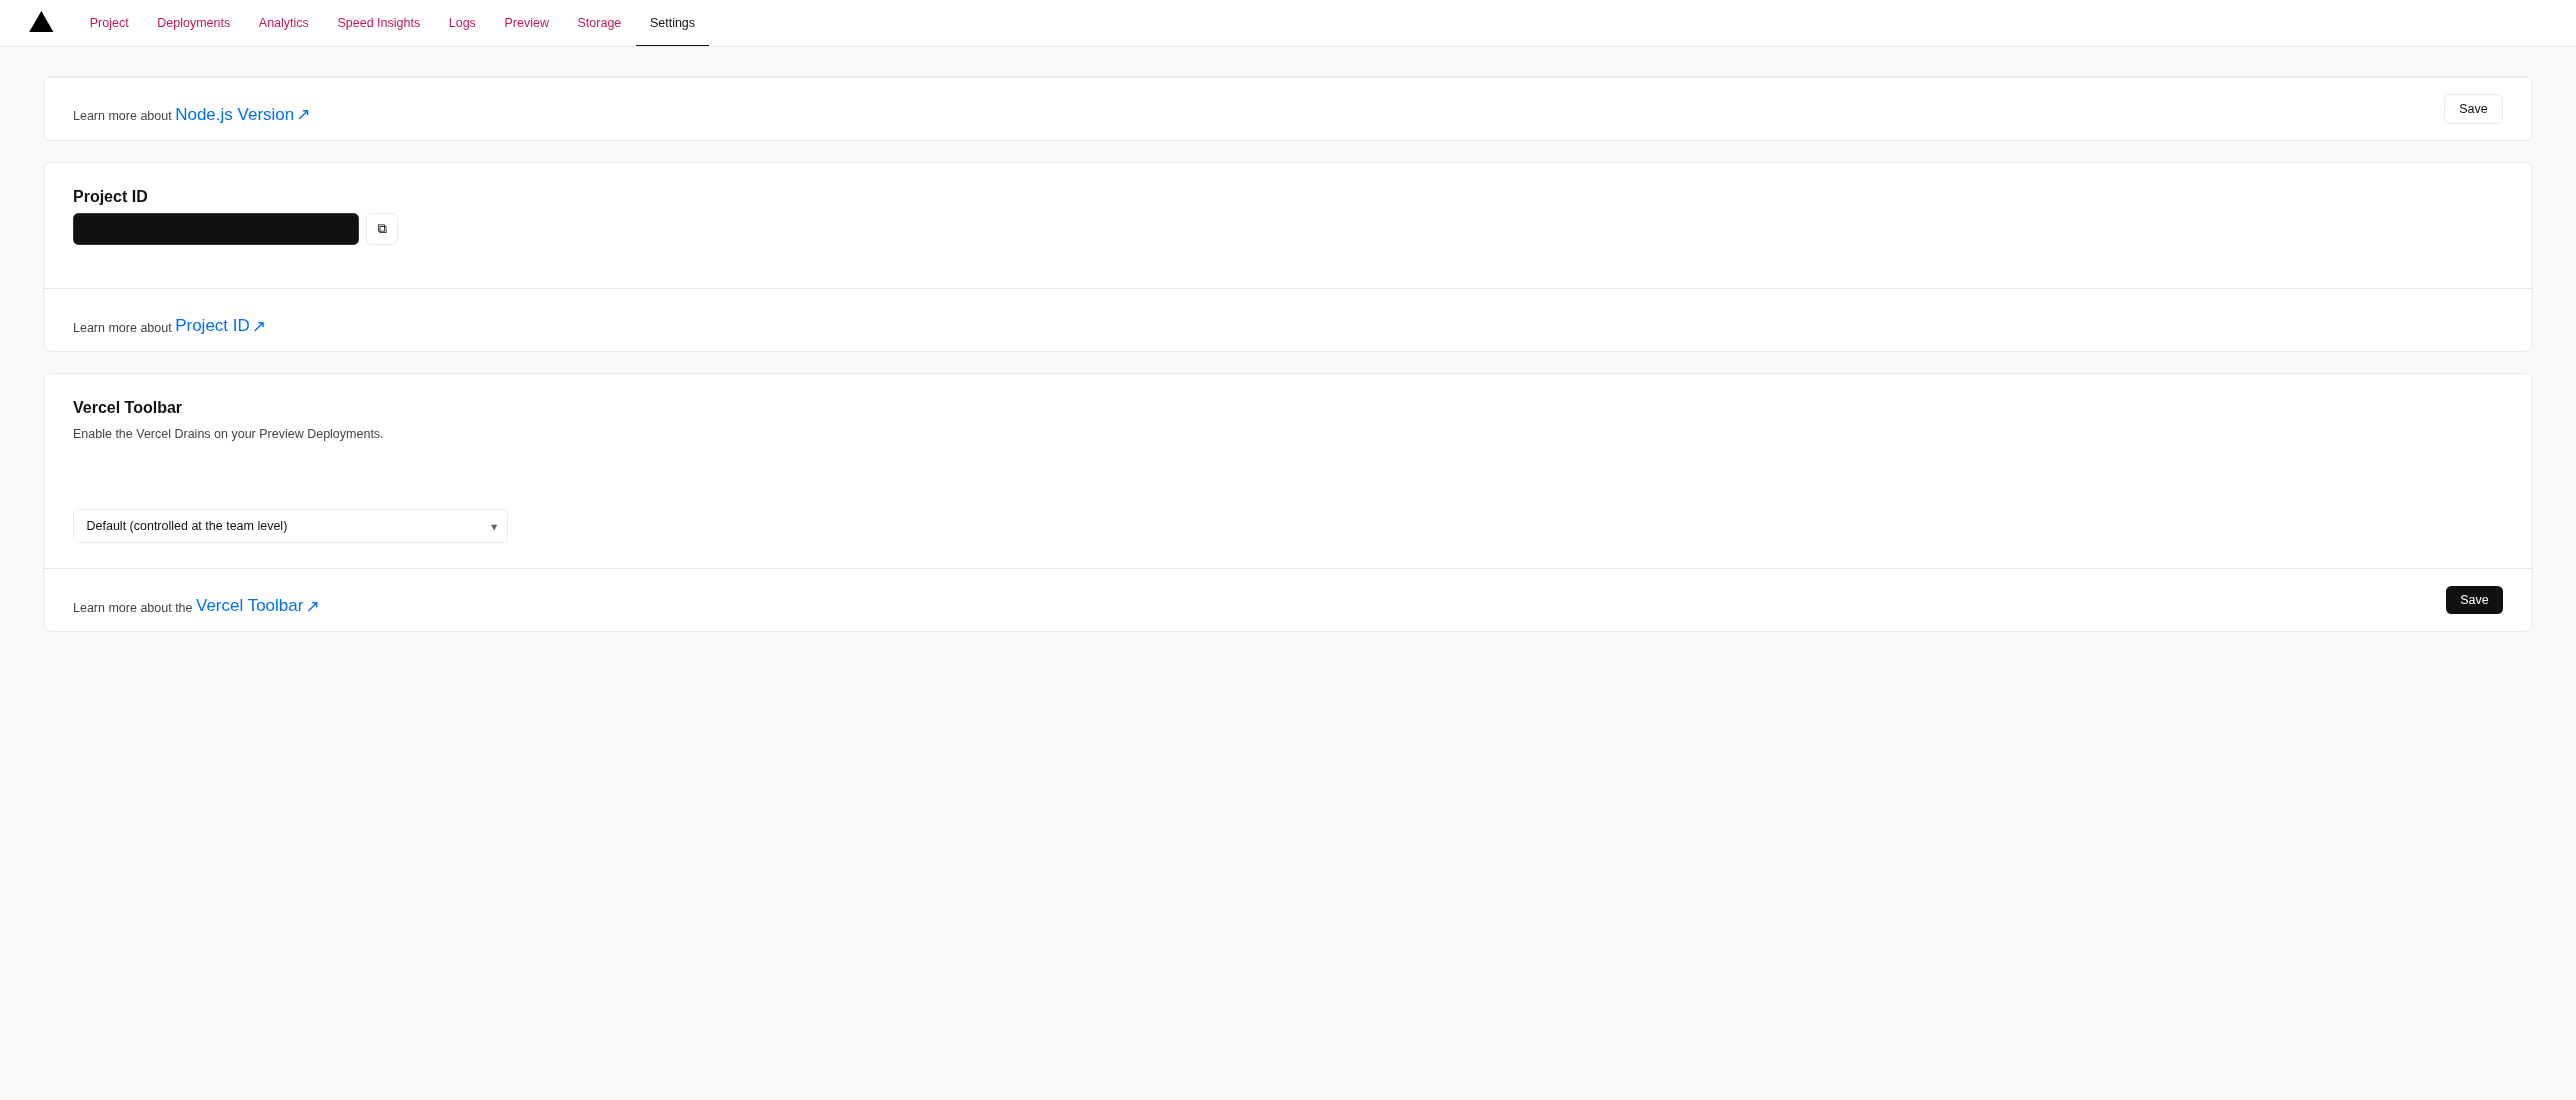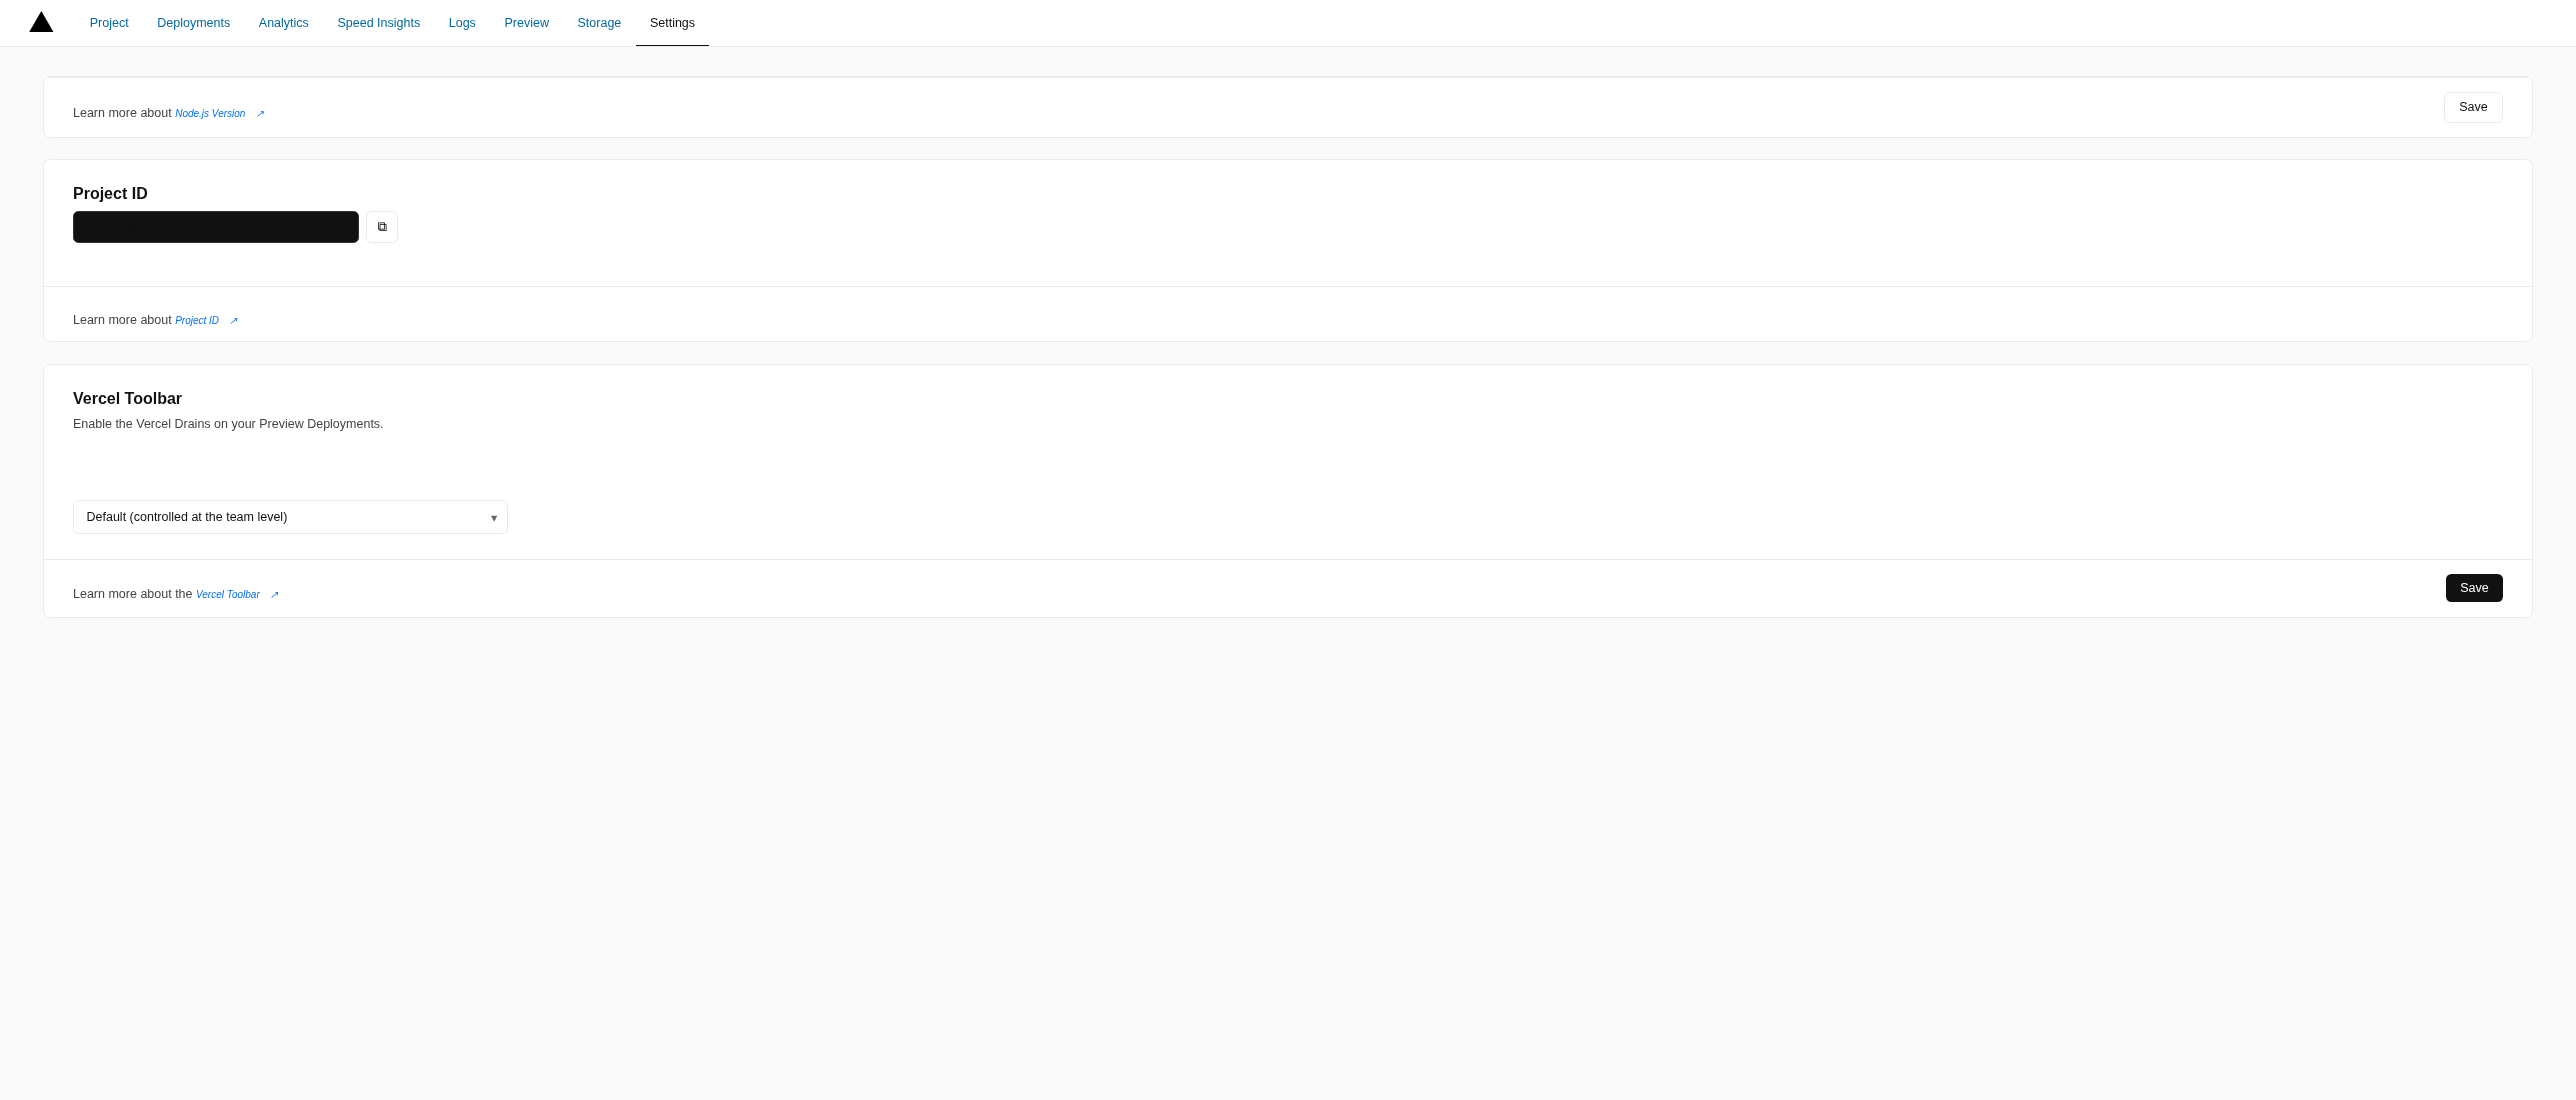--- a/index.html
+++ b/index.html
@@ -29,21 +29,21 @@
       display: flex;
       gap: 0;
       height: 100%;
       align-items: stretch;
     }
     .nav-tab {
       display: flex;
       align-items: center;
       padding: 0 14.3px;
       font-size: 12.5px;
-      color: #0369a1;
+      color: #be185d;
       cursor: pointer;
       border-bottom: 1.8px solid transparent;
       text-decoration: none;
       white-space: nowrap;
     }
     .nav-tab.active {
       color: #111;
       border-bottom: 1.8px solid #111;
       font-weight: 400;
     }
@@ -196,25 +196,24 @@
       top: 50%;
       transform: translateY(-50%);
       pointer-events: none;
       color: #666;
     }
 
     
     .ext-link {
       display: inline-flex;
       align-items: center;
-      gap: 10px;
+      gap: 2px;
       color: #0070f3;
       text-decoration: none;
-      font-size: 10px;
-      font-style: italic;
+      font-size: 17px;
     }
 
     
     .simple-footer {
       padding: 14.3px 29px;
       border-top: 0.9px solid #eaeaea;
       display: flex;
       align-items: center;
       justify-content: space-between;
     }

